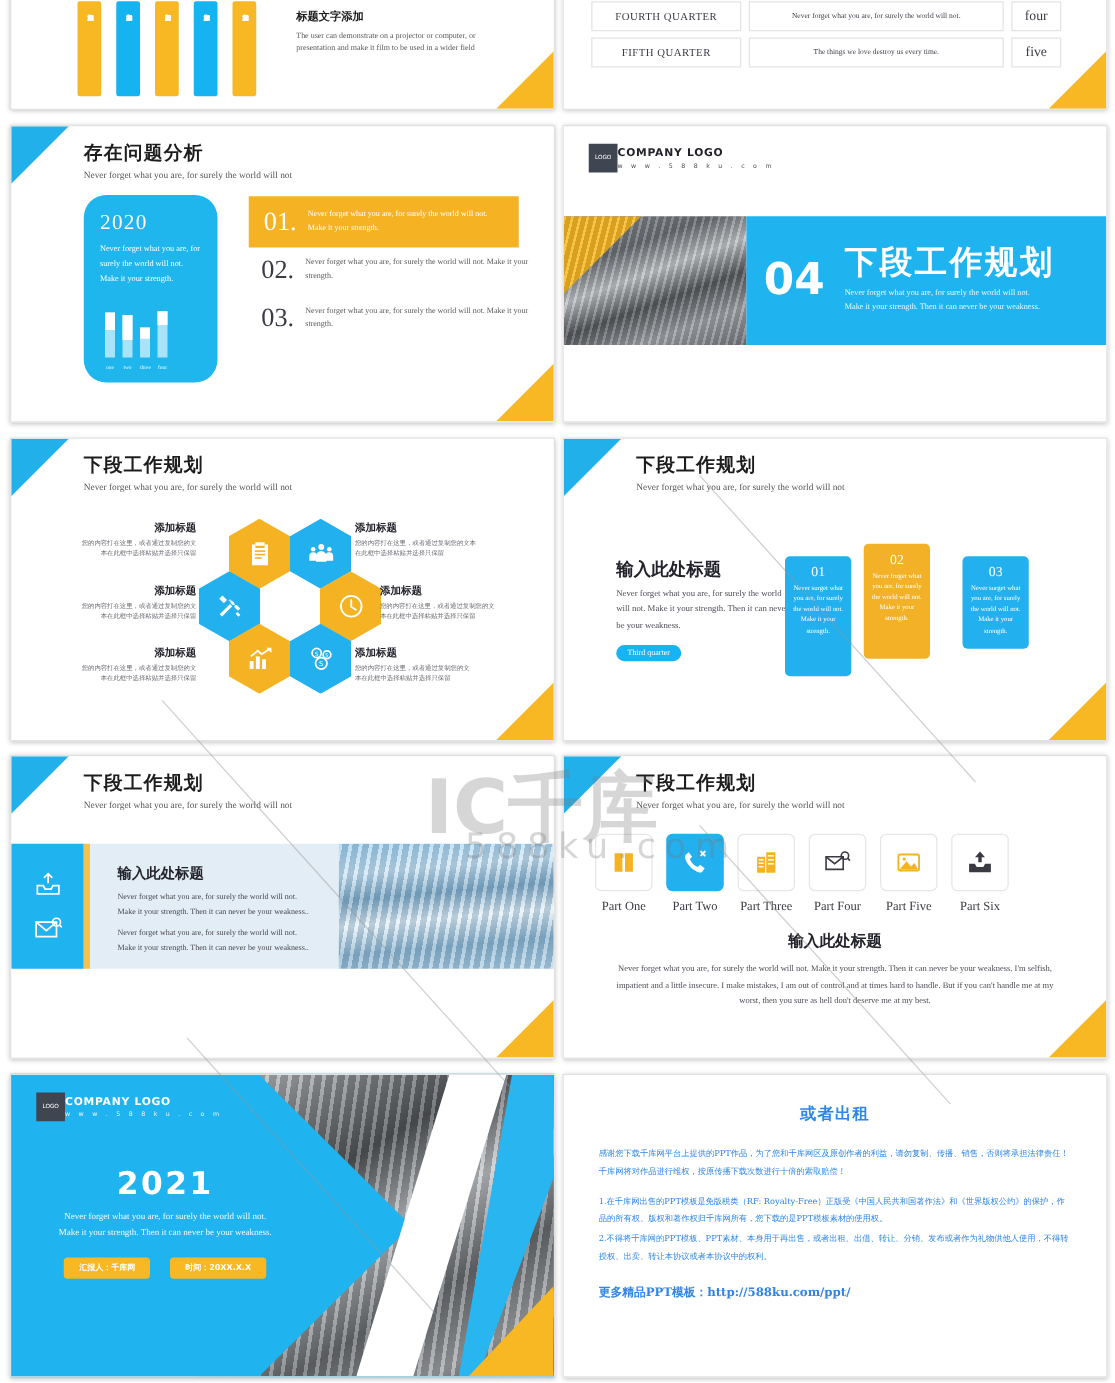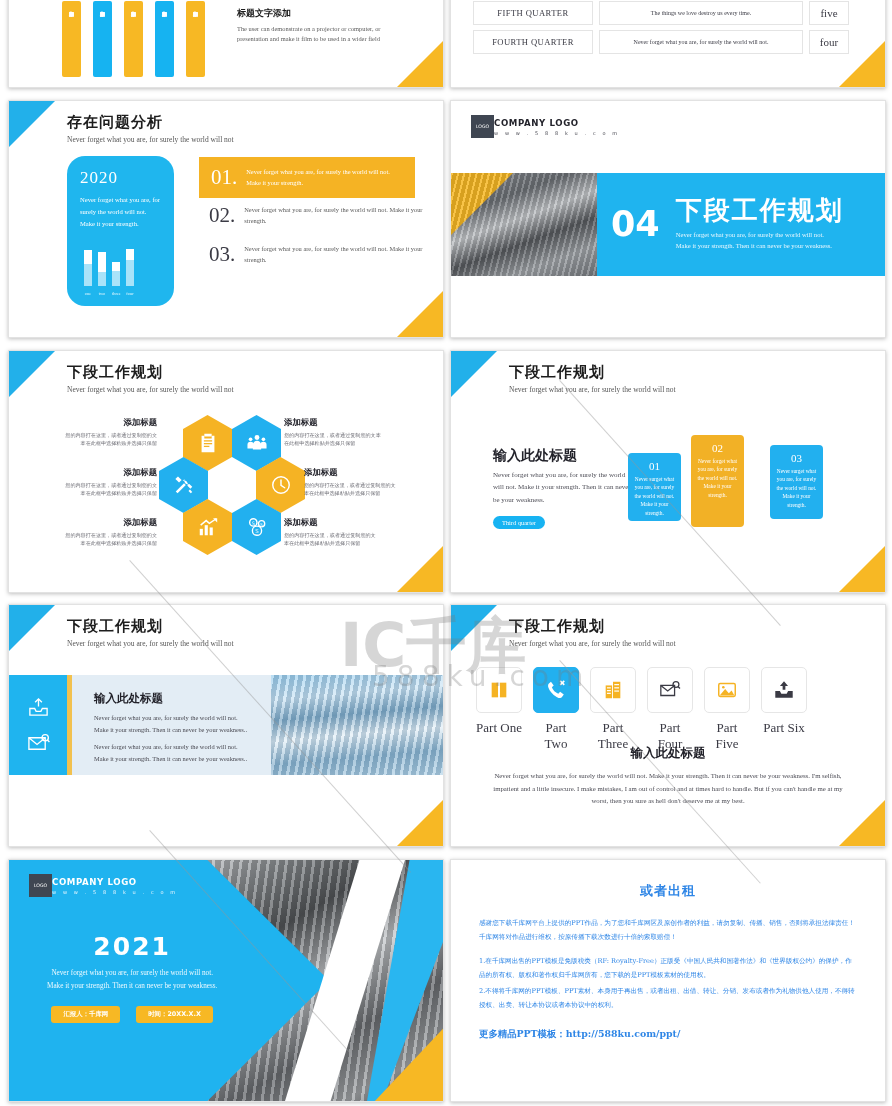--- a/index.html
+++ b/index.html
@@ -115,21 +115,21 @@
   .s7img:after{content:"";position:absolute;inset:0;
     background:repeating-linear-gradient(100deg,rgba(255,255,255,.28) 0 3px,rgba(60,100,130,.26) 3px 8px);}
 
   
   .parts{position:absolute;left:25px;top:62px;display:flex;gap:11px;}
   .part{width:46px;text-align:center;}
   .part .box{width:46px;height:46px;border:1px solid #e6e6e6;border-radius:5px;
     display:flex;align-items:center;justify-content:center;box-sizing:border-box;background:#fff;}
   .part.active .box{background:#22b0ef;border-color:#22b0ef;}
   .part .box svg{width:22px;height:22px;}
-  .part .cap{margin-top:7px;font-size:13px;color:#3a3a44;}
+  .part .cap{margin-top:7px;font-size:10px;color:#3a3a44;}
   .s8body{position:absolute;left:34px;right:34px;top:140px;text-align:center;}
   .s8body .h{font-family:"DejaVu Sans",sans-serif;font-weight:bold;font-size:12.5px;color:#22222a;}
   .s8body .p{font-size:6.8px;color:#4c4c55;line-height:1.85;margin-top:8px;}
 
   
   .s9{background:#1fb3ef;}
   .s9 .photo{position:absolute;right:0;top:0;bottom:0;width:285px;
     background:linear-gradient(150deg,#d8dadd 0%,#8e9295 18%,#55585b 34%,#c9cccf 52%,#6e7175 70%,#a8abae 86%,#4f5255 100%);}
   .s9 .photo:after{content:"";position:absolute;inset:0;
     background:repeating-linear-gradient(98deg,rgba(255,255,255,.2) 0 3px,rgba(0,0,0,.2) 3px 9px);}
@@ -190,28 +190,28 @@
   <div style="position:absolute;left:228px;top:76px;">
     <div class="rt-t">标题文字添加</div>
     <div class="rt-b">The user can demonstrate on a projector or computer, or presentation and make it film to be used in a wider field</div>
   </div>
 </div>
 
 <div class="slide" style="left:450px;top:-70px;width:434px;height:156px;">
   <div class="corner-yellow"></div>
   <div class="tbl" style="left:22px;top:70px;">
     <div class="trow">
+      <div class="tc a">FOURTH QUARTER</div>
+      <div class="tc b">Never forget what you are, for surely the world will not.</div>
+      <div class="tc c">four</div>
+    </div>
+    <div class="trow">
       <div class="tc a">FIFTH QUARTER</div>
       <div class="tc b">The things we love destroy us every time.</div>
       <div class="tc c">five</div>
-    </div>
-    <div class="trow">
-      <div class="tc a">FOURTH QUARTER</div>
-      <div class="tc b">Never forget what you are, for surely the world will not.</div>
-      <div class="tc c">four</div>
     </div>
   </div>
 </div>
 
 <div class="slide" style="left:8px;top:100px;width:434px;height:236px;">
   <div class="corner-blue"></div>
   <div class="corner-yellow"></div>
   <div class="hdr">
     <div class="t">存在问题分析</div>
     <div class="s">Never forget what you are, for surely the world will not</div>
@@ -379,21 +379,21 @@
     <div class="t">下段工作规划</div>
     <div class="s">Never forget what you are, for surely the world will not</div>
   </div>
 
   <div class="lblock">
     <div class="h">输入此处标题</div>
     <div class="p">Never forget what you are, for surely the world will not. Make it your strength. Then it can never be your weakness.</div>
     <div class="badge">Third quarter</div>
   </div>
 
-  <div class="qcard" style="left:177px;top:102px;height:68px;background:#22b0ef;">
+  <div class="qcard" style="left:177px;top:94px;height:96px;background:#22b0ef;">
     <div class="n">01</div>
     <div class="p">Never surget what you are, for surely the world will not. Make it your strength.</div>
   </div>
   <div class="qcard" style="left:240px;top:84px;height:92px;background:#f2b126;">
     <div class="n">02</div>
     <div class="p">Never forget what you are, for surely the world will not. Make it your strength.</div>
   </div>
   <div class="qcard" style="left:319px;top:94px;height:74px;background:#22b0ef;">
     <div class="n">03</div>
     <div class="p">Never surget what you are, for surely the world will not. Make it your strength.</div>

